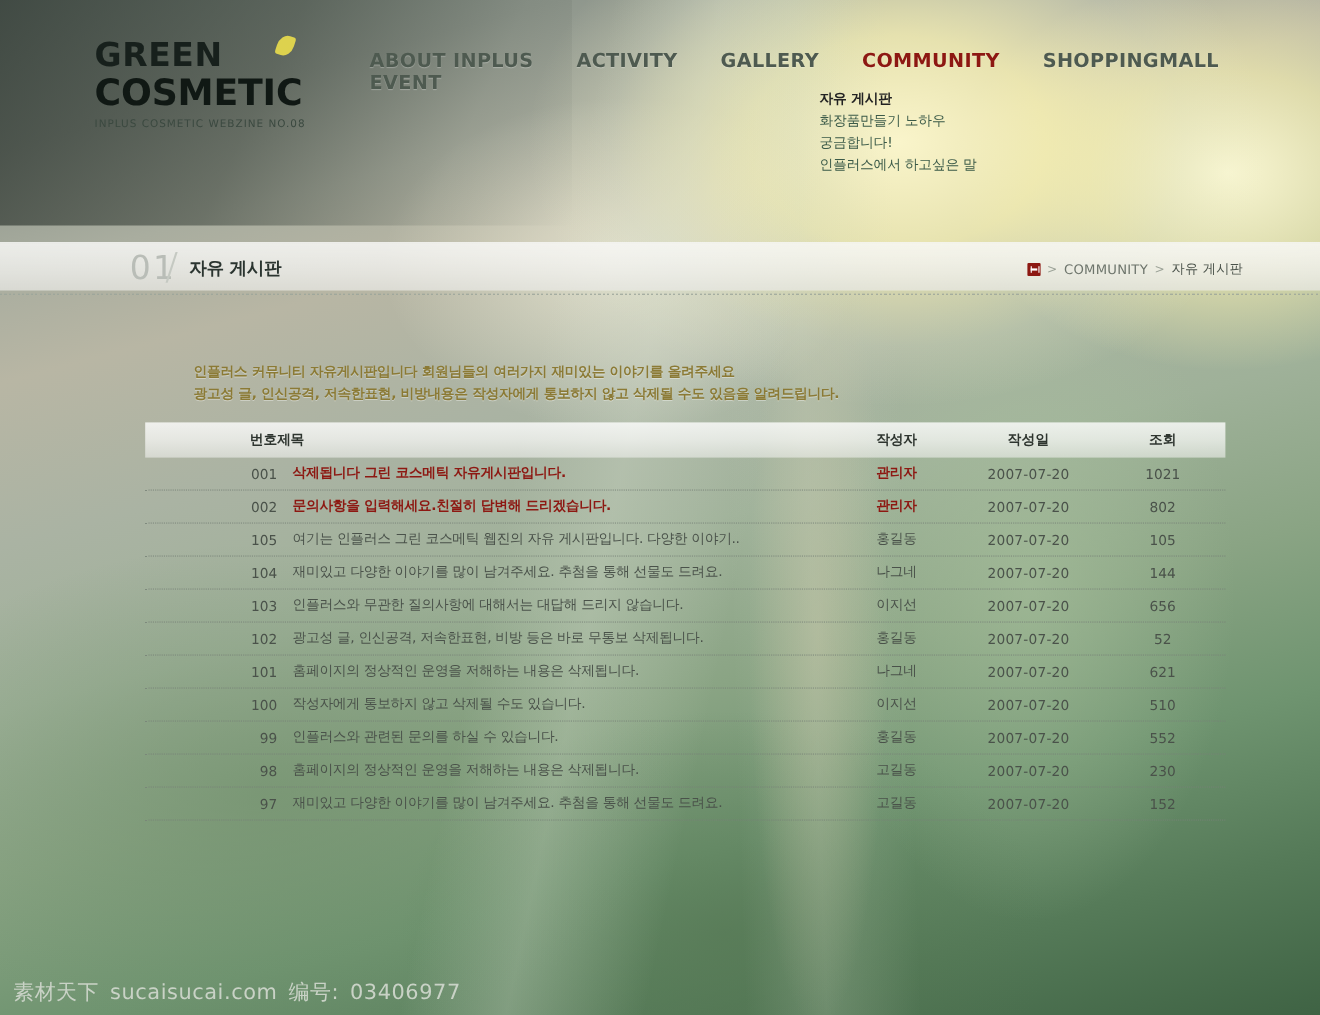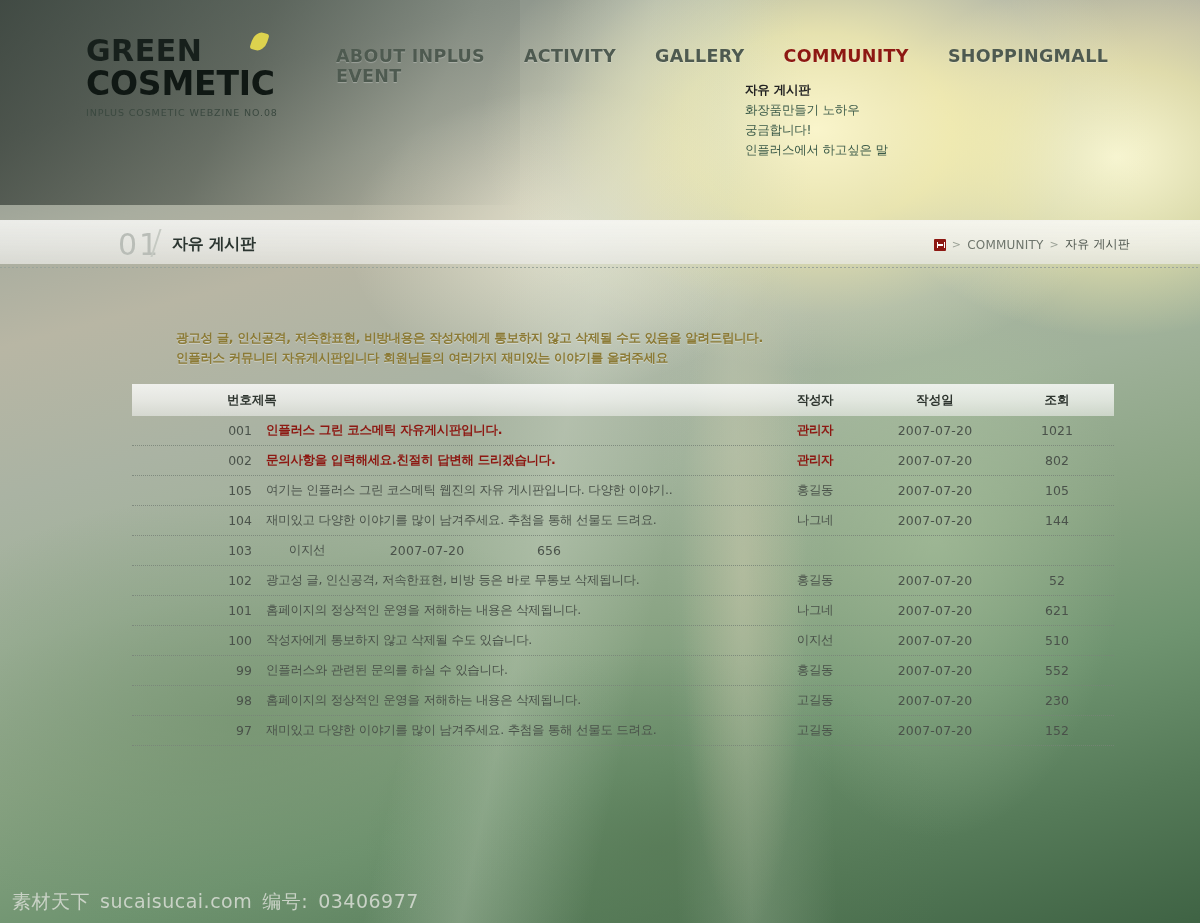--- a/index.html
+++ b/index.html
@@ -233,38 +233,38 @@
       <span class="bc-sep">&gt;</span>
       <span class="bc-text kor">자유 게시판</span>
     </div>
   </div>
 </div>
 <div class="dotline tb"></div>
 
 <div class="content">
 
   <div class="intro">
+    <div>인플러스 커뮤니티 자유게시판입니다 회원님들의 여러가지 재미있는 이야기를 올려주세요</div>
     <div>광고성 글, 인신공격, 저속한표현, 비방내용은 작성자에게 통보하지 않고 삭제될 수도 있음을 알려드립니다.</div>
-    <div>인플러스 커뮤니티 자유게시판입니다 회원님들의 여러가지 재미있는 이야기를 올려주세요</div>
   </div>
 
   <div class="board">
 
     <div class="board-head">
       <div class="c-no">번호</div>
       <div class="c-title">제목</div>
       <div class="c-writer">작성자</div>
       <div class="c-date">작성일</div>
       <div class="c-hit">조회</div>
     </div>
 
     <div class="board-rows" id="board-rows">
         <div class="board-row notice">
           <div class="c-no">001</div>
-          <div class="c-title">인플러스 그린 코스메틱 자유게시판입니다.</div>
+          <div class="c-title">삭제됩니다 그린 코스메틱 자유게시판입니다.</div>
           <div class="c-writer">관리자</div>
           <div class="c-date">2007-07-20</div>
           <div class="c-hit">1021</div>
         </div>
         <div class="board-row notice">
           <div class="c-no">002</div>
           <div class="c-title">문의사항을 입력해세요.친절히 답변해 드리겠습니다.</div>
           <div class="c-writer">관리자</div>
           <div class="c-date">2007-07-20</div>
           <div class="c-hit">802</div>
@@ -278,20 +278,21 @@
         </div>
         <div class="board-row">
           <div class="c-no">104</div>
           <div class="c-title">재미있고 다양한 이야기를 많이 남겨주세요. 추첨을 통해 선물도 드려요.</div>
           <div class="c-writer">나그네</div>
           <div class="c-date">2007-07-20</div>
           <div class="c-hit">144</div>
         </div>
         <div class="board-row">
           <div class="c-no">103</div>
+          <div class="c-title">인플러스와 무관한 질의사항에 대해서는 대답해 드리지 않습니다.</div>
           <div class="c-writer">이지선</div>
           <div class="c-date">2007-07-20</div>
           <div class="c-hit">656</div>
         </div>
         <div class="board-row">
           <div class="c-no">102</div>
           <div class="c-title">광고성 글, 인신공격, 저속한표현, 비방 등은 바로 무통보 삭제됩니다.</div>
           <div class="c-writer">홍길동</div>
           <div class="c-date">2007-07-20</div>
           <div class="c-hit">52</div>

